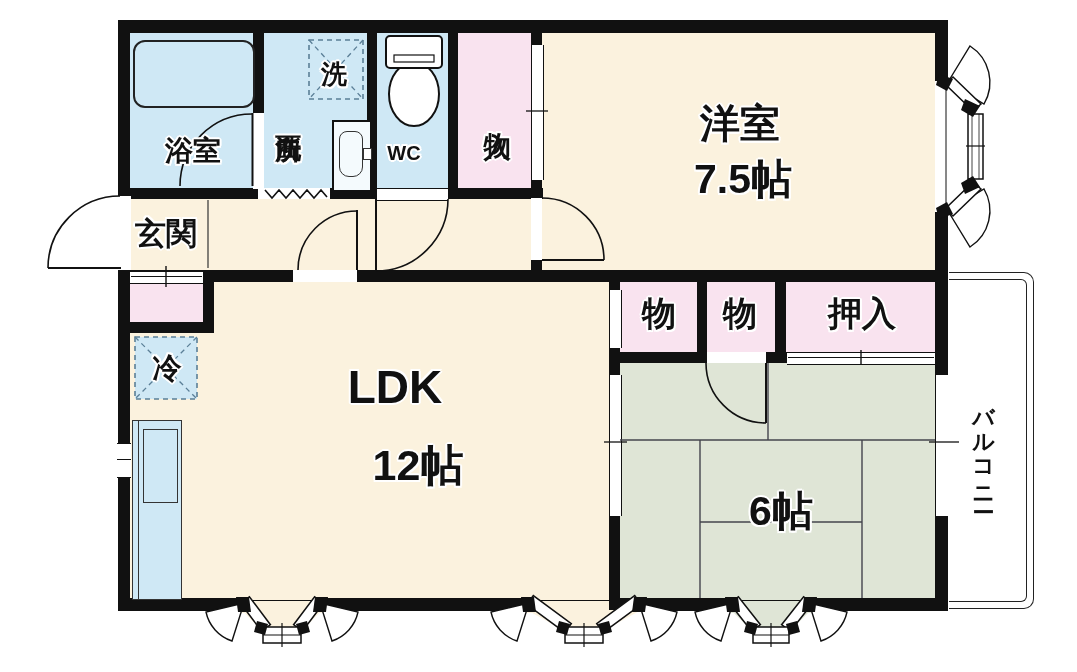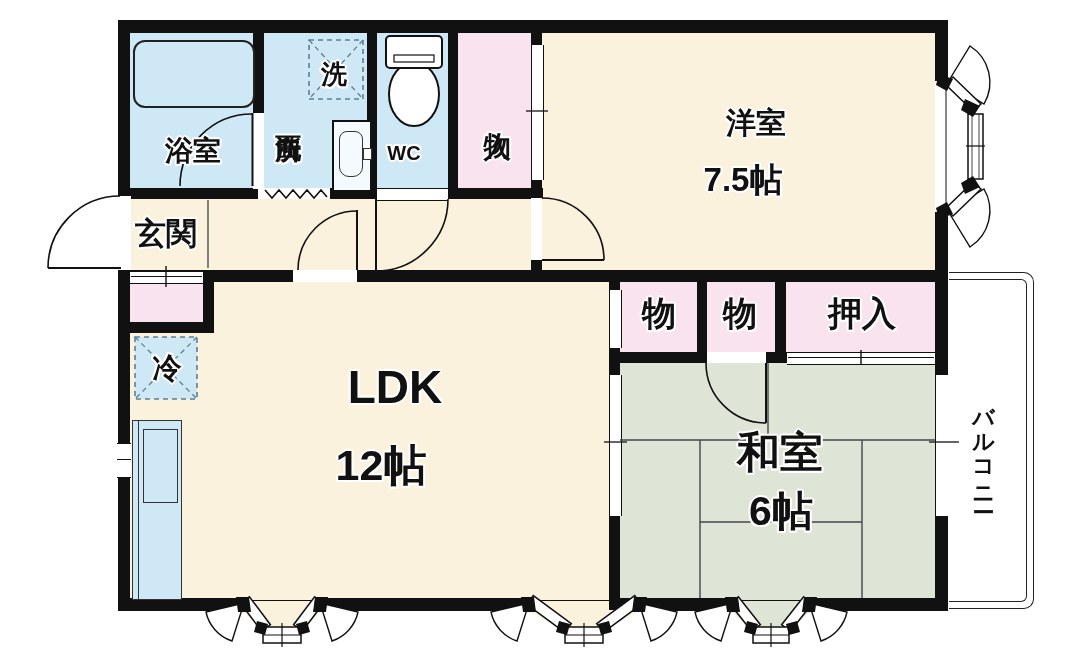--- a/index.html
+++ b/index.html
@@ -224,26 +224,25 @@
           <path d="M797,621 L786,624 L789,635 L800,632 Z"></path>
       </g>
     </g>
   </svg>
 
   <div class="lbl" style="left:193px;top:151px;font-size:28px;text-align:center;">浴室</div>
   <div class="lbl vert" style="left:288px;top:115px;font-size:26px;">洗面所</div>
   <div class="lbl" style="left:334px;top:75px;font-size:26px;">洗</div>
   <div class="lbl" style="left:404px;top:153px;font-size:20px;">WC</div>
   <div class="lbl vert" style="left:497px;top:110px;font-size:27px;">物入</div>
-  <div class="lbl" style="left:756px;top:123px;font-size:30px;">洋室</div>
-  <div class="lbl" style="left:743px;top:180px;font-size:33px;">7.5帖</div>
+  <div class="lbl" style="left:740px;top:123px;font-size:40px;">洋室</div>
+  <div class="lbl" style="left:743px;top:180px;font-size:41px;">7.5帖</div>
   <div class="lbl" style="left:166px;top:234px;font-size:31px;">玄関</div>
   <div class="lbl" style="left:395px;top:387px;font-size:46px;">LDK</div>
-  <div class="lbl" style="left:381px;top:466px;font-size:43px;">12帖</div>
+  <div class="lbl" style="left:418px;top:466px;font-size:43px;">12帖</div>
   <div class="lbl" style="left:167px;top:368px;font-size:29px;">冷</div>
   <div class="lbl" style="left:659px;top:314px;font-size:34px;">物</div>
   <div class="lbl" style="left:740px;top:314px;font-size:34px;">物</div>
   <div class="lbl" style="left:862px;top:314px;font-size:34px;">押入</div>
-  <div class="lbl" style="left:780px;top:453px;font-size:43px;">和室</div>
   <div class="lbl" style="left:781px;top:512px;font-size:41px;text-align:right;">6帖</div>
   <div class="lbl vert" style="left:984px;top:447px;font-size:22px;letter-spacing:2px;">バルコニー</div>
 
 </div>
 
 </body></html>

